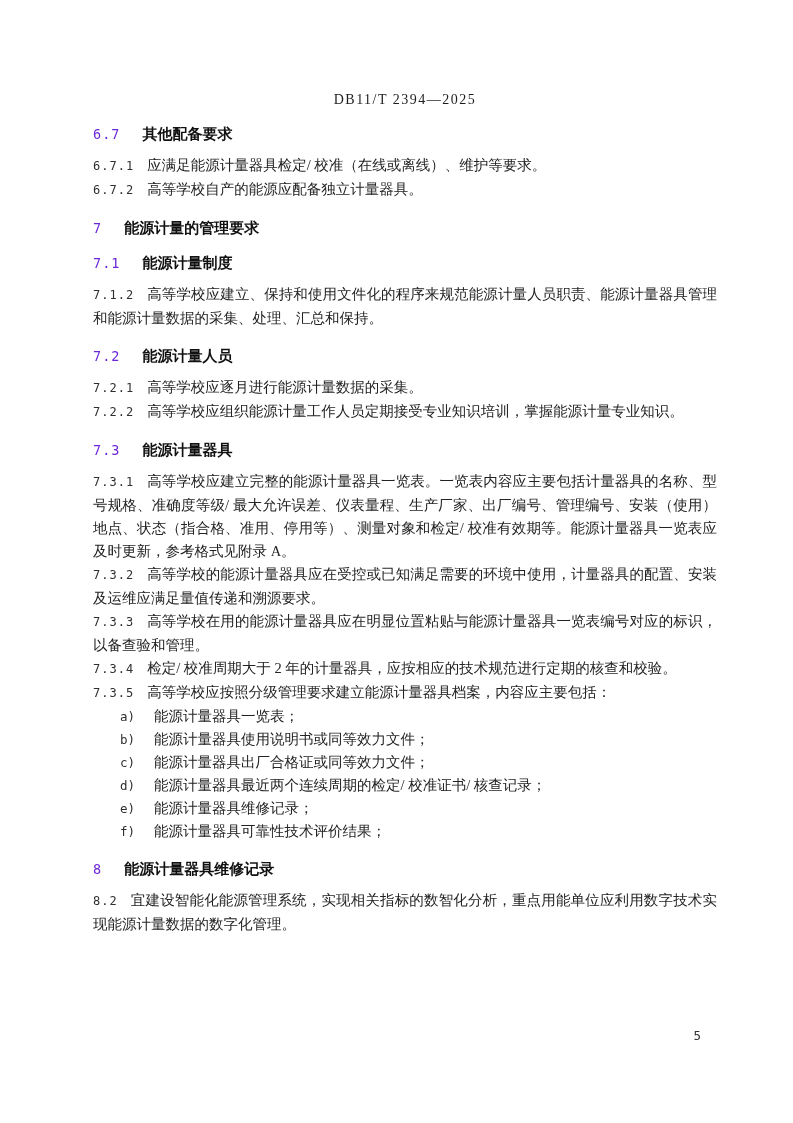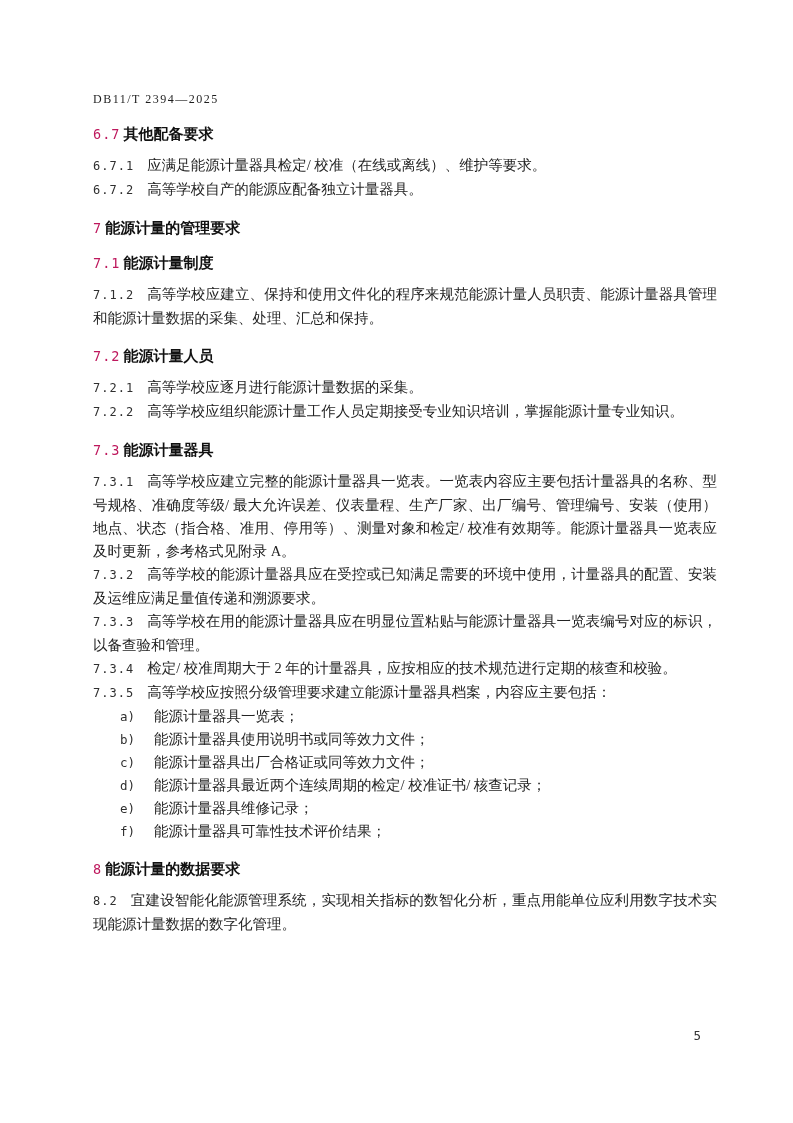--- a/index.html
+++ b/index.html
@@ -15,23 +15,23 @@
     font-family: "Liberation Serif", serif;
     color: #222222;
     overflow: hidden;
     box-sizing: border-box;
   }
   .doc-header {
     position: absolute;
     top: 92px;
     left: 93px;
     right: 76px;
-    text-align: left;
+    text-align: center;
     font-family: "Liberation Serif", serif;
-    font-size: 12px;
+    font-size: 14px;
     letter-spacing: 1.5px;
     color: #1d1d1d;
     white-space: nowrap;
   }
   .content {
     position: absolute;
     top: 108px;
     left: 93px;
     width: 624px;
   }
@@ -41,22 +41,22 @@
     font-size: 15px;
     line-height: 17px;
     color: #111111;
     margin: 17px 0 11px 0;
   }
   .h .num {
     font-family: "DejaVu Sans Mono", monospace;
     font-weight: normal;
     font-size: 13.5px;
     letter-spacing: 1px;
-    margin-right: 3px;
-    color: #be185d;
+    margin-right: 22px;
+    color: #6d28d9;
   }
   .para {
     margin: 0;
     font-size: 14.5px;
     line-height: 23px;
     text-align: justify;
     color: #232323;
   }
   .para .num {
     font-family: "DejaVu Sans Mono", monospace;
@@ -112,19 +112,19 @@
       <p class="para"><span class="num">7.3.2</span><span class="txt">高等学校的能源计量器具应在受控或已知满足需要的环境中使用，计量器具的配置、安装及运维应满足量值传递和溯源要求。</span></p>
       <p class="para"><span class="num">7.3.3</span><span class="txt">高等学校在用的能源计量器具应在明显位置粘贴与能源计量器具一览表编号对应的标识，以备查验和管理。</span></p>
       <p class="para"><span class="num">7.3.4</span><span class="txt">检定/ 校准周期大于 2 年的计量器具，应按相应的技术规范进行定期的核查和校验。</span></p>
       <p class="para"><span class="num">7.3.5</span><span class="txt">高等学校应按照分级管理要求建立能源计量器具档案，内容应主要包括：</span></p>
       <div class="li"><span class="linum">a)</span><span class="txt">能源计量器具一览表；</span></div>
       <div class="li"><span class="linum">b)</span><span class="txt">能源计量器具使用说明书或同等效力文件；</span></div>
       <div class="li"><span class="linum">c)</span><span class="txt">能源计量器具出厂合格证或同等效力文件；</span></div>
       <div class="li"><span class="linum">d)</span><span class="txt">能源计量器具最近两个连续周期的检定/ 校准证书/ 核查记录；</span></div>
       <div class="li"><span class="linum">e)</span><span class="txt">能源计量器具维修记录；</span></div>
       <div class="li"><span class="linum">f)</span><span class="txt">能源计量器具可靠性技术评价结果；</span></div>
-      <div class="h h1"><span class="num">8</span><span class="title">能源计量的数据要求</span></div>
+      <div class="h h1"><span class="num">8</span><span class="title">能源计量器具维修记录</span></div>
       <p class="para"><span class="num">8.2</span><span class="txt">宜建设智能化能源管理系统，实现相关指标的数智化分析，重点用能单位应利用数字技术实现能源计量数据的数字化管理。</span></p>
     </div>
 
   <div class="page-footer">5</div>
 
 </div>
 
 </body></html>

